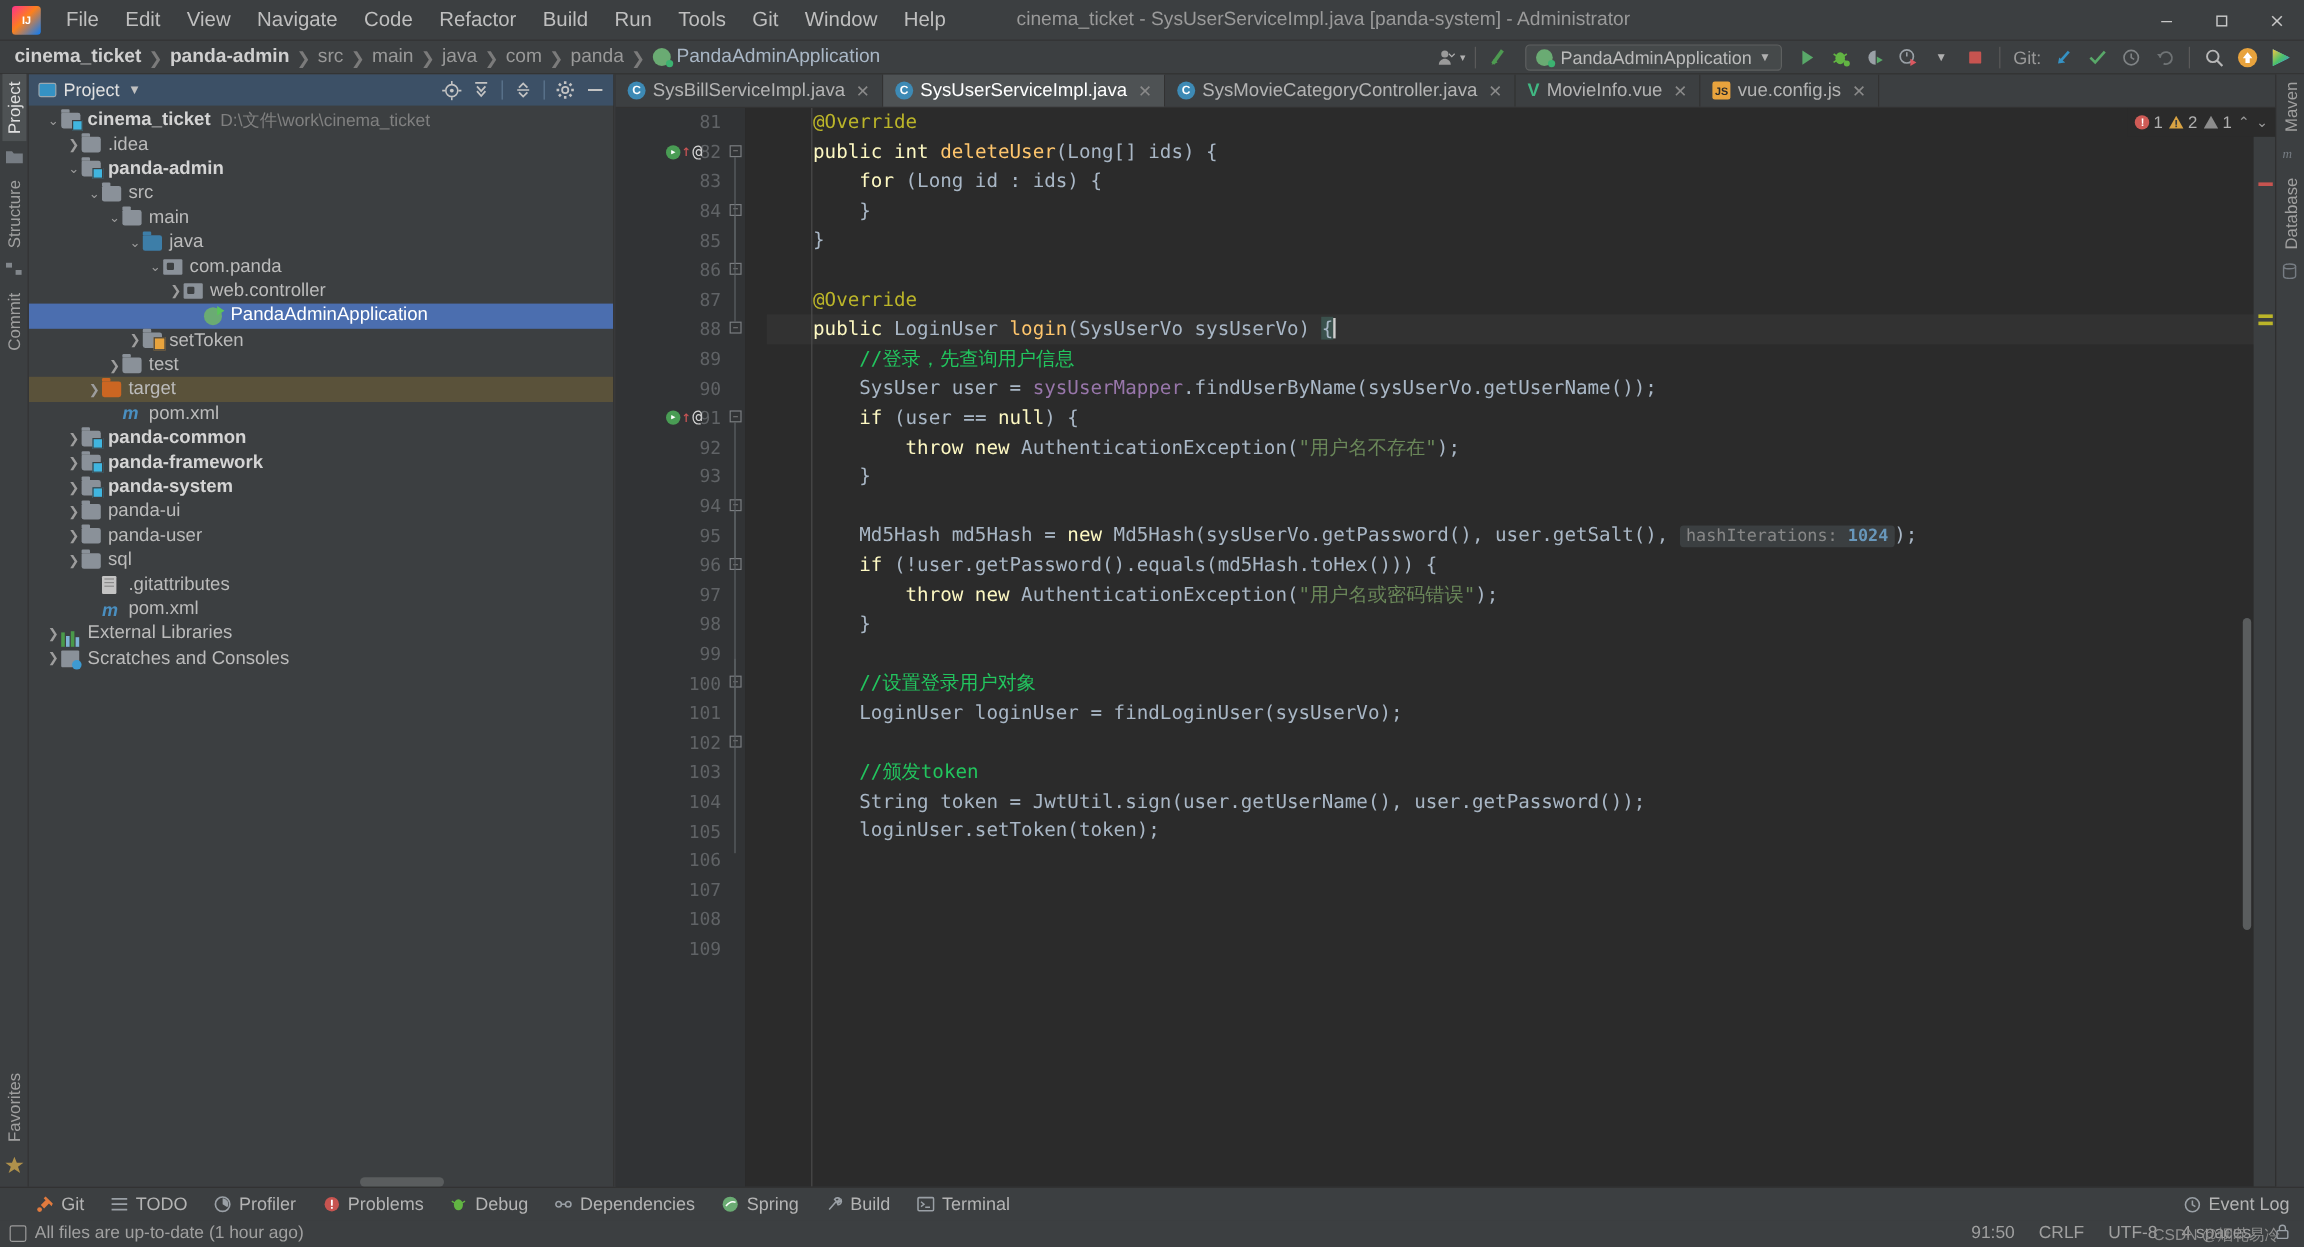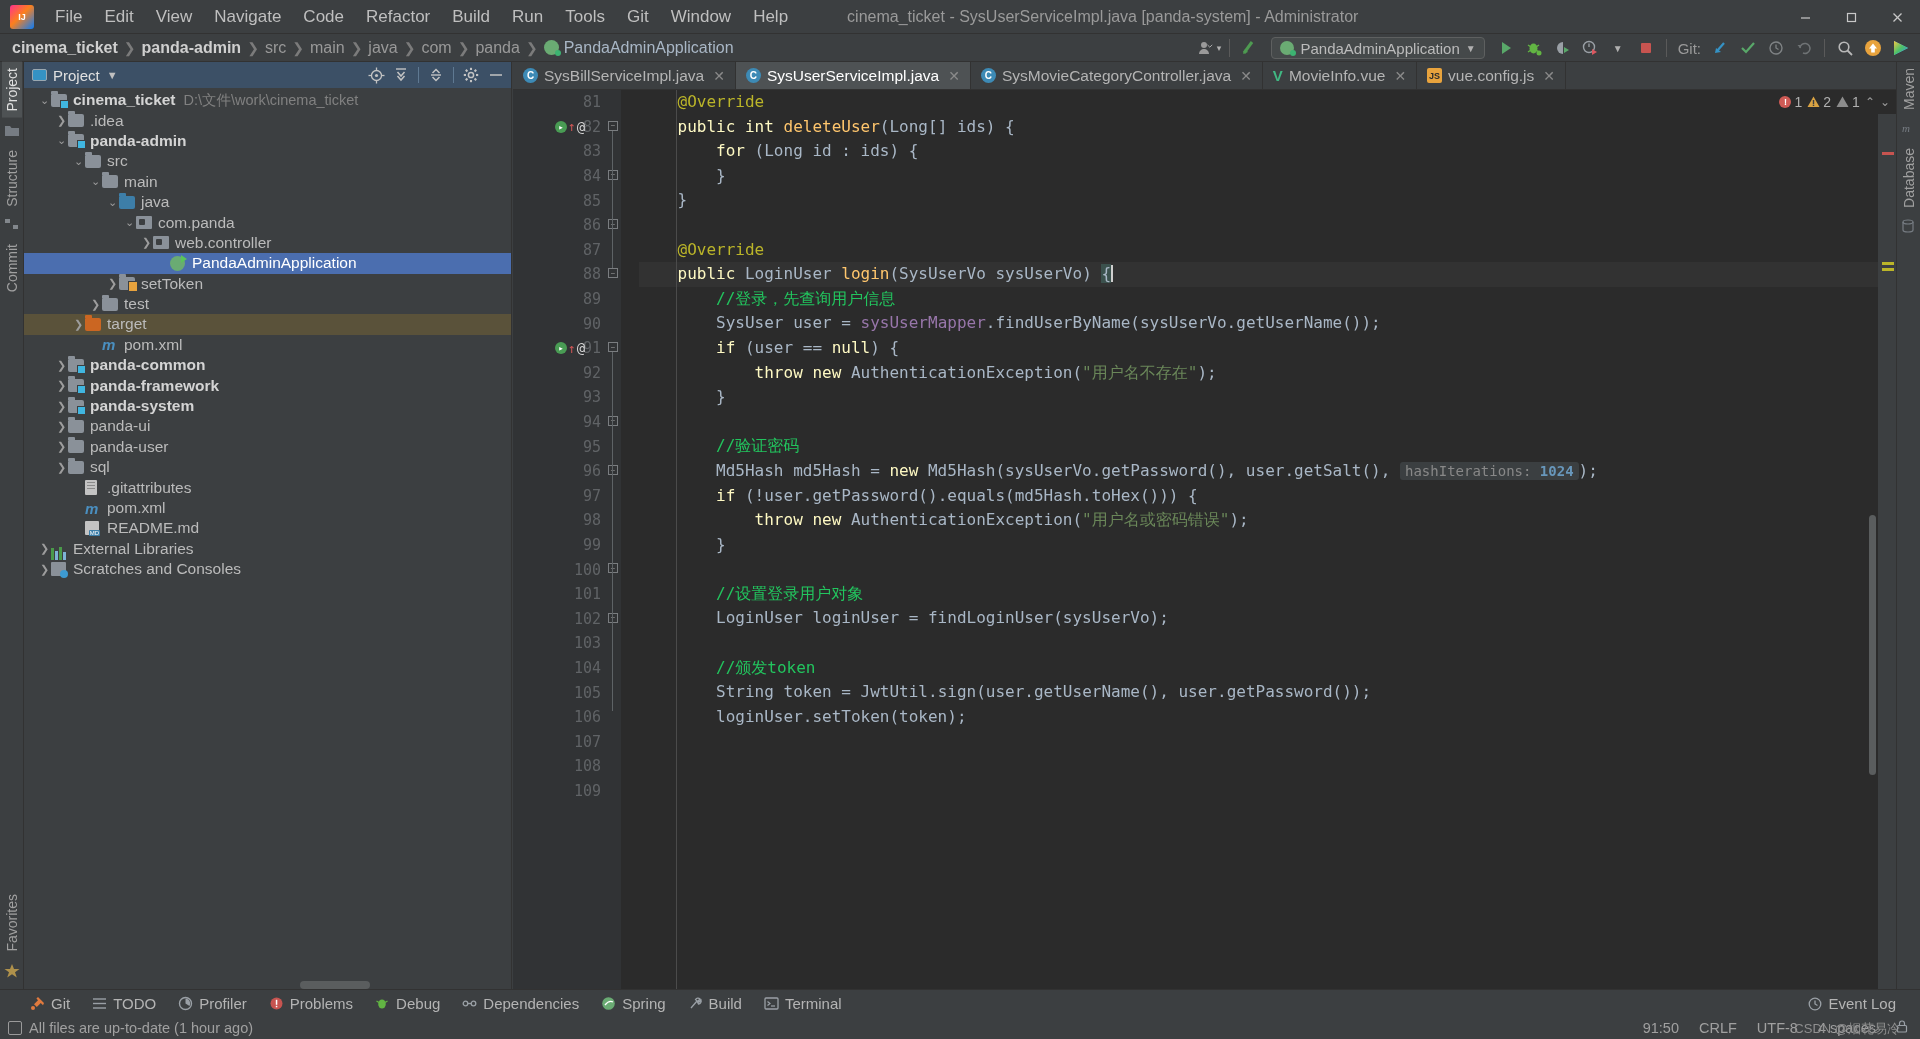--- a/index.html
+++ b/index.html
@@ -269,21 +269,21 @@
   
   .bottombar {
     position: absolute; left: 0; bottom: 22px; width: 1920px; height: 28px;
     background: #3c3f41; border-top: 1px solid #323232;
     display:flex; align-items:center; font-size:15px; gap:2px; padding-left:20px;
   }
   .bb {
     display:flex; align-items:center; gap:6px; padding:3px 10px; color:#b4b4b4;
     white-space:nowrap;
   }
-  .bb-right { margin-left:auto; display:flex; align-items:flex-start; gap:8px; padding-right:14px; }
+  .bb-right { margin-left:auto; display:flex; align-items:flex-start; gap:8px; padding-right:2px; }
 
   
   .statusbar {
     position: absolute; left:0; bottom:0; width:1920px; height:22px;
     background:#3c3f41; display:flex; align-items:center; font-size:14.5px;
     color:#a0a0a0; padding-left:8px;
   }
   .sb-right { margin-left:auto; display:flex; align-items:center; gap:20px; padding-right:12px; }
   .sb-item { white-space:nowrap; }
   .toast {
@@ -725,28 +725,20 @@
       </div>
       <div class="trow">
         <span style="display:inline-block;width:48px"></span>
         <span class="arrow blank">❯</span>
         <span class="ico" style="display:flex;align-items:center">
           <span class="mvn-m">m</span>
         </span>
         <span class="lbl">pom.xml</span>
       </div>
       <div class="trow">
-        <span style="display:inline-block;width:48px"></span>
-        <span class="arrow blank">❯</span>
-        <span class="ico" style="display:flex;align-items:center">
-          <span class="md-ico"></span>
-        </span>
-        <span class="lbl">README.md</span>
-      </div>
-      <div class="trow">
         <span style="display:inline-block;width:14px"></span>
         <span class="arrow">❯</span>
         <span class="ico" style="display:flex;align-items:center">
           <span class="lib-ico"><span style="height:12px;background:#4a9a4a"></span><span style="height:9px;background:#7fb3d5"></span><span style="height:13px;background:#4a9a4a"></span><span style="height:8px;background:#7fb3d5"></span></span>
         </span>
         <span class="lbl">External Libraries</span>
       </div>
       <div class="trow">
         <span style="display:inline-block;width:14px"></span>
         <span class="arrow">❯</span>
@@ -910,21 +902,20 @@
         <div class="cline">&nbsp;&nbsp;&nbsp;&nbsp;<span class="id">}</span></div>
         <div class="cline"></div>
         <div class="cline">&nbsp;&nbsp;&nbsp;&nbsp;<span class="an">@Override</span></div>
         <div class="cline hl">&nbsp;&nbsp;&nbsp;&nbsp;<span class="kw">public&nbsp;</span><span class="id">LoginUser&nbsp;</span><span class="fn">login</span><span class="id">(SysUserVo&nbsp;sysUserVo)&nbsp;</span><span class="id brace-hl">{</span><span class="caret"></span></div>
         <div class="cline">&nbsp;&nbsp;&nbsp;&nbsp;&nbsp;&nbsp;&nbsp;&nbsp;<span class="cm">//登录，先查询用户信息</span></div>
         <div class="cline">&nbsp;&nbsp;&nbsp;&nbsp;&nbsp;&nbsp;&nbsp;&nbsp;<span class="id">SysUser&nbsp;user&nbsp;=&nbsp;</span><span class="fld">sysUserMapper</span><span class="id">.findUserByName(sysUserVo.getUserName());</span></div>
         <div class="cline">&nbsp;&nbsp;&nbsp;&nbsp;&nbsp;&nbsp;&nbsp;&nbsp;<span class="kw">if&nbsp;</span><span class="id">(user&nbsp;==&nbsp;</span><span class="kw">null</span><span class="id">)&nbsp;{</span></div>
         <div class="cline">&nbsp;&nbsp;&nbsp;&nbsp;&nbsp;&nbsp;&nbsp;&nbsp;&nbsp;&nbsp;&nbsp;&nbsp;<span class="kw">throw&nbsp;</span><span class="kw">new&nbsp;</span><span class="id">AuthenticationException(</span><span class="str">"用户名不存在"</span><span class="id">);</span></div>
         <div class="cline">&nbsp;&nbsp;&nbsp;&nbsp;&nbsp;&nbsp;&nbsp;&nbsp;<span class="id">}</span></div>
         <div class="cline"></div>
-        <div class="cline">&nbsp;&nbsp;&nbsp;&nbsp;&nbsp;&nbsp;&nbsp;&nbsp;<span class="cm">//验证密码</span></div>
         <div class="cline">&nbsp;&nbsp;&nbsp;&nbsp;&nbsp;&nbsp;&nbsp;&nbsp;<span class="id">Md5Hash&nbsp;md5Hash&nbsp;=&nbsp;</span><span class="kw">new&nbsp;</span><span class="id">Md5Hash(sysUserVo.getPassword(),&nbsp;user.getSalt(),&nbsp;</span><span class="hint">hashIterations:&nbsp;<span class="hv">1024</span></span><span class="id">);</span></div>
         <div class="cline">&nbsp;&nbsp;&nbsp;&nbsp;&nbsp;&nbsp;&nbsp;&nbsp;<span class="kw">if&nbsp;</span><span class="id">(!user.getPassword().equals(md5Hash.toHex()))&nbsp;{</span></div>
         <div class="cline">&nbsp;&nbsp;&nbsp;&nbsp;&nbsp;&nbsp;&nbsp;&nbsp;&nbsp;&nbsp;&nbsp;&nbsp;<span class="kw">throw&nbsp;</span><span class="kw">new&nbsp;</span><span class="id">AuthenticationException(</span><span class="str">"用户名或密码错误"</span><span class="id">);</span></div>
         <div class="cline">&nbsp;&nbsp;&nbsp;&nbsp;&nbsp;&nbsp;&nbsp;&nbsp;<span class="id">}</span></div>
         <div class="cline"></div>
         <div class="cline">&nbsp;&nbsp;&nbsp;&nbsp;&nbsp;&nbsp;&nbsp;&nbsp;<span class="cm">//设置登录用户对象</span></div>
         <div class="cline">&nbsp;&nbsp;&nbsp;&nbsp;&nbsp;&nbsp;&nbsp;&nbsp;<span class="id">LoginUser&nbsp;loginUser&nbsp;=&nbsp;findLoginUser(sysUserVo);</span></div>
         <div class="cline"></div>
         <div class="cline">&nbsp;&nbsp;&nbsp;&nbsp;&nbsp;&nbsp;&nbsp;&nbsp;<span class="cm">//颁发token</span></div>
         <div class="cline">&nbsp;&nbsp;&nbsp;&nbsp;&nbsp;&nbsp;&nbsp;&nbsp;<span class="id">String&nbsp;token&nbsp;=&nbsp;</span><span class="id">JwtUtil</span><span class="id">.</span><span class="id">sign</span><span class="id">(user.getUserName(),&nbsp;user.getPassword());</span></div>

